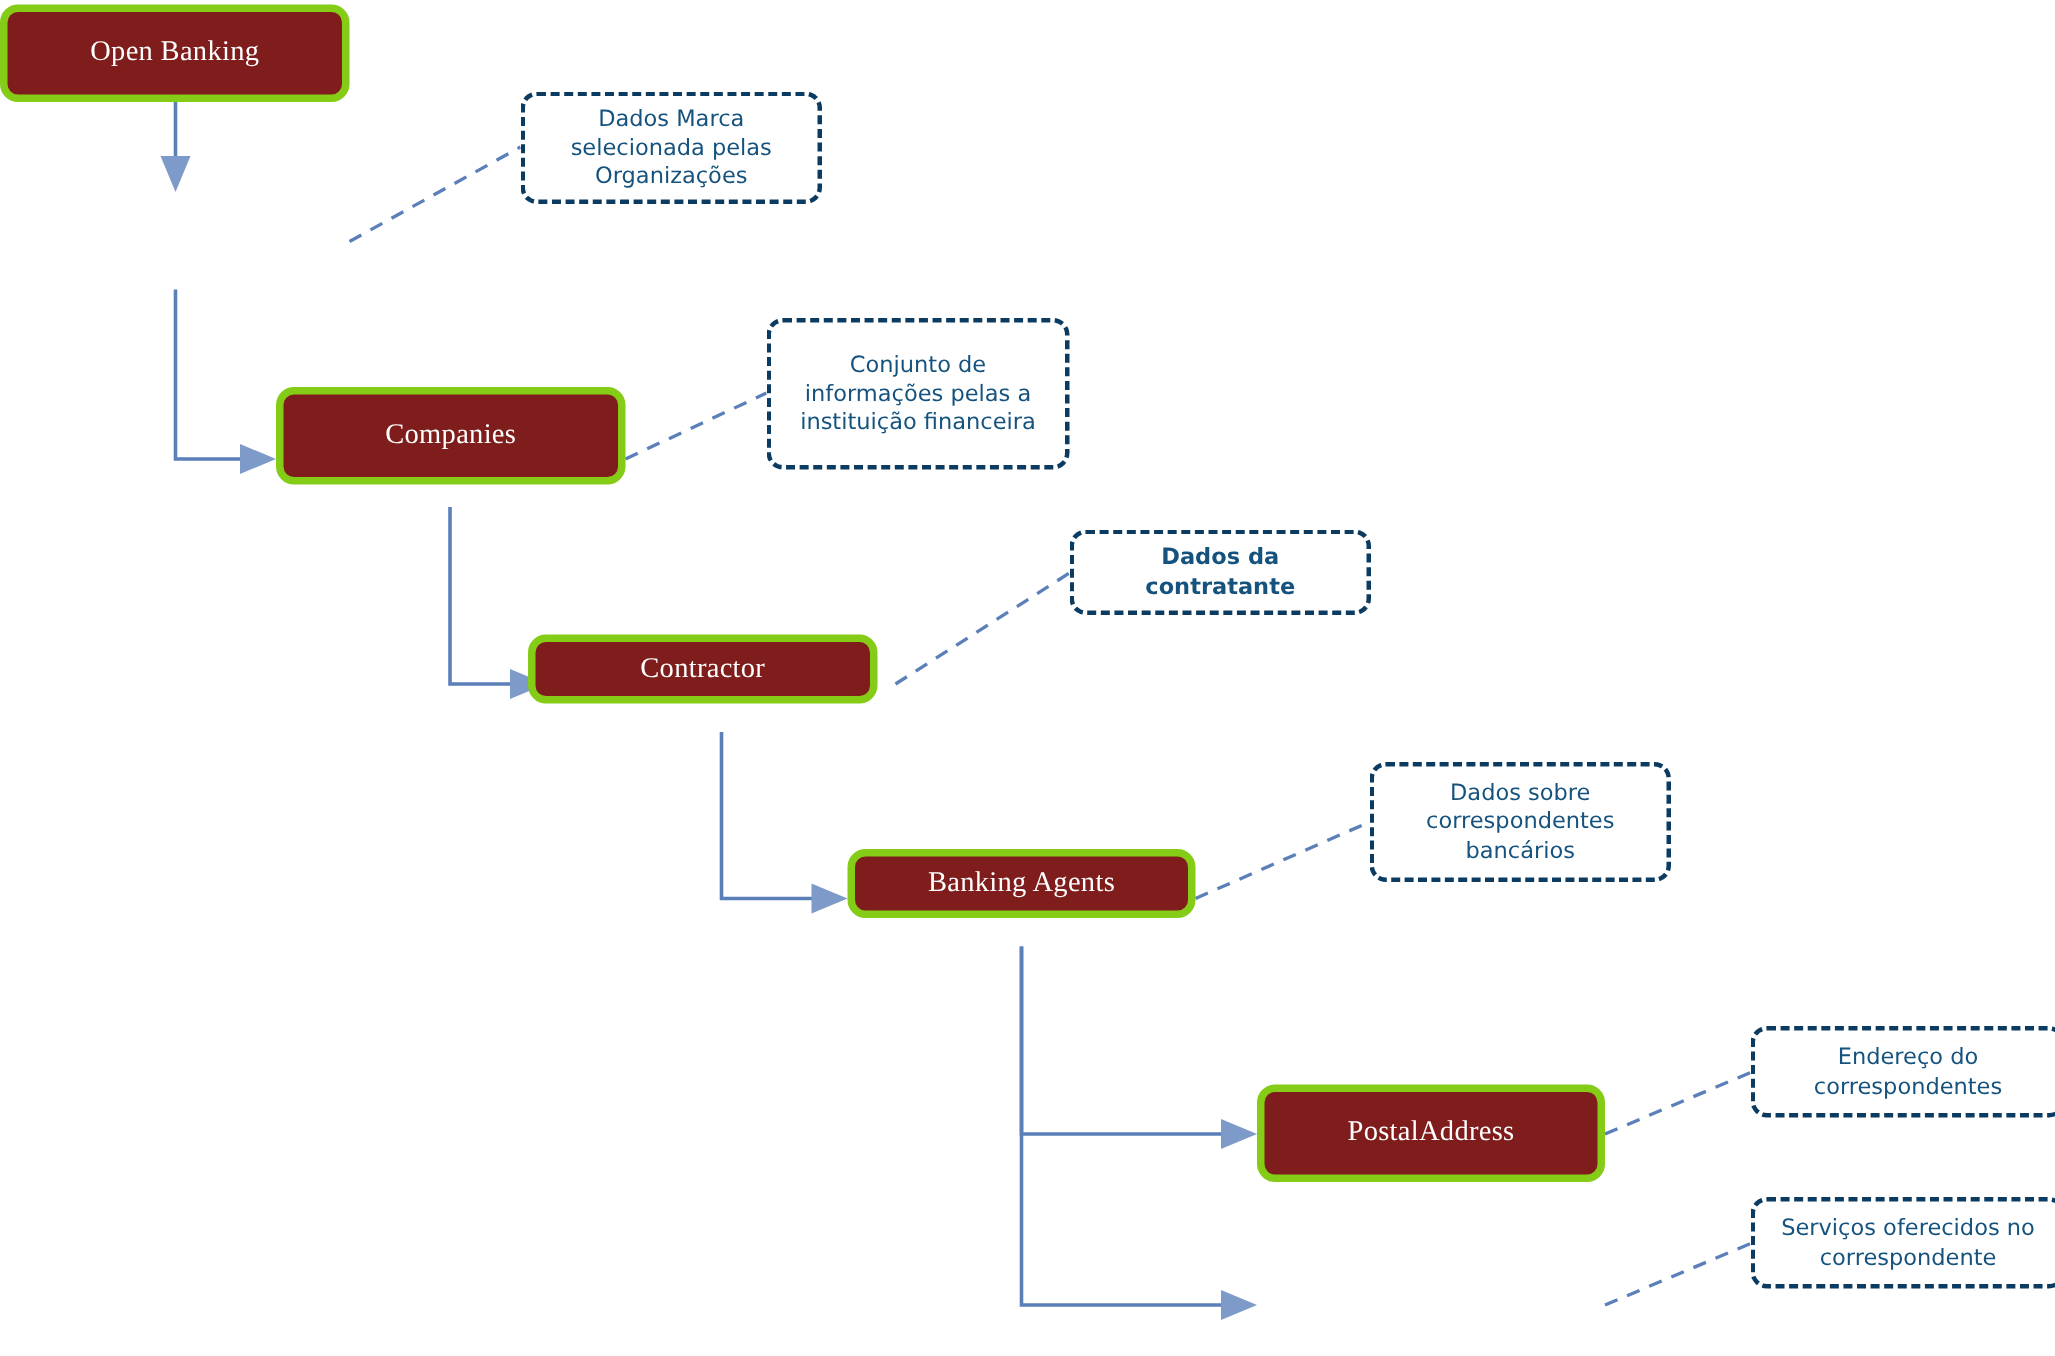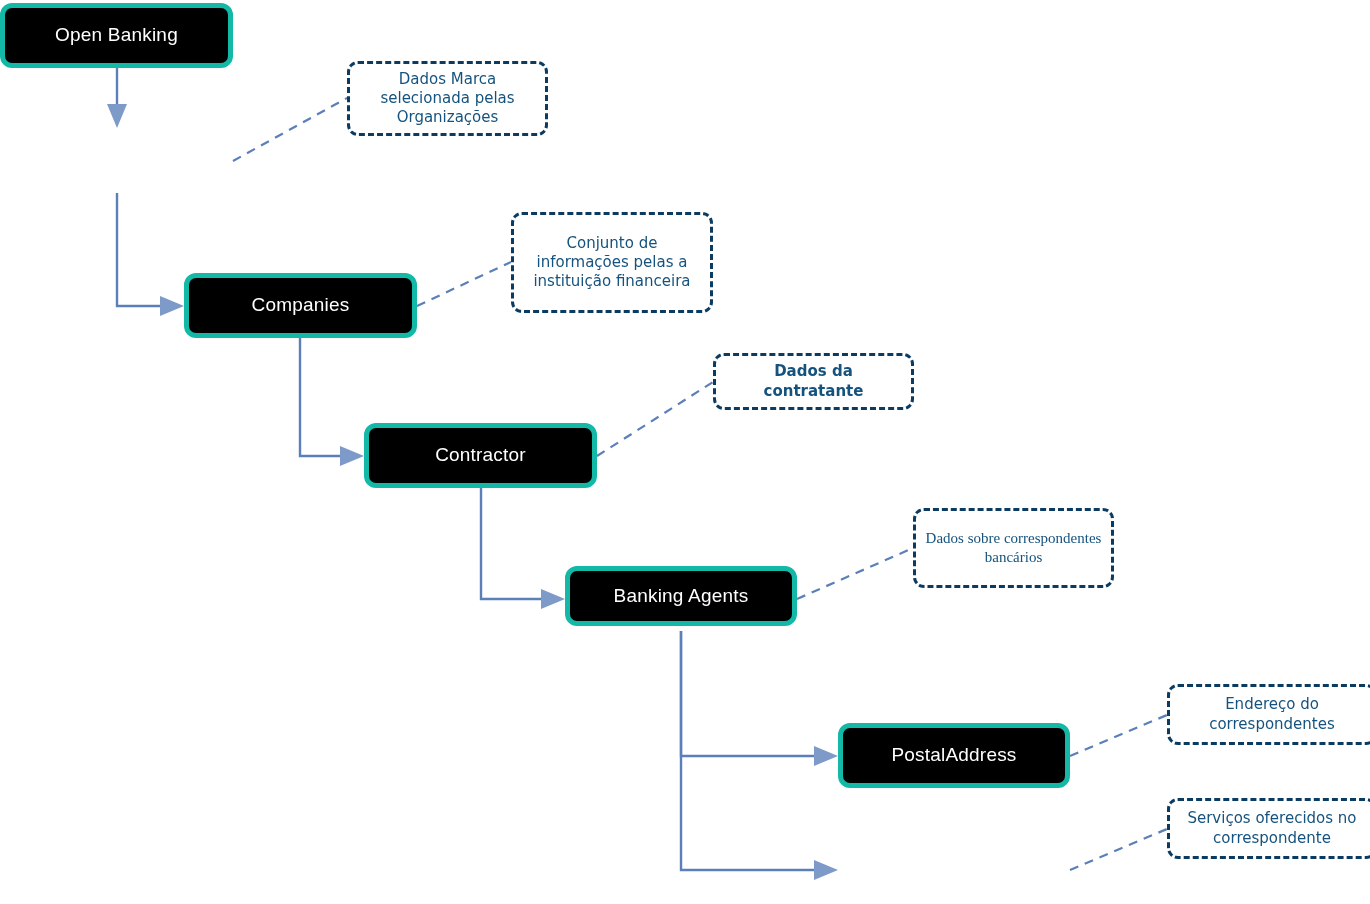--- a/index.html
+++ b/index.html
@@ -14,30 +14,30 @@
     position: relative;
     width: 1370px;
     height: 904px;
     background: #ffffff;
     overflow: hidden;
   }
   
   .node {
     position: absolute;
     box-sizing: border-box;
-    background: #000000;
-    border: 5px solid #14b8a6;
+    background: #7f1d1d;
+    border: 5px solid #84cc16;
     border-radius: 12px;
     color: #ffffff;
     display: flex;
     align-items: center;
     justify-content: center;
     font-size: 19px;
     letter-spacing: 0.2px;
-    font-family: Liberation Sans, sans-serif;
+    font-family: Liberation Serif, serif;
     z-index: 3;
   }
   .node-label {
     display: block;
     text-align: center;
     line-height: 1.1;
   }
   
   .note {
     position: absolute;
@@ -126,50 +126,50 @@
     <path class="dashed-edge" d="M797,599 L913,548"></path>
     <path class="dashed-edge" d="M1070,756 L1167,715"></path>
     <path class="dashed-edge" d="M1070,870 L1167,829"></path>
   </svg>
 
   <div class="node" style="left:0px; top:3px; width:233px; height:65px;">
     <span class="node-label">Open Banking</span>
   </div>
 
 
-  <div class="node" style="left:184px; top:273px; width:233px; height:65px;">
+  <div class="node" style="left:184px; top:258px; width:233px; height:65px;">
     <span class="node-label">Companies</span>
   </div>
 
-  <div class="node" style="left:364px; top:423px; width:233px; height:65px;">
+  <div class="node" style="left:352px; top:423px; width:233px; height:46px;">
     <span class="node-label">Contractor</span>
   </div>
 
-  <div class="node" style="left:565px; top:566px; width:232px; height:60px;">
+  <div class="node" style="left:565px; top:566px; width:232px; height:46px;">
     <span class="node-label">Banking Agents</span>
   </div>
 
   <div class="node" style="left:838px; top:723px; width:232px; height:65px;">
     <span class="node-label">PostalAddress</span>
   </div>
 
 
   <div class="note" style="left:347px; top:61px; width:201px; height:75px;">
     <span class="note-label">Dados Marca selecionada pelas Organizações</span>
   </div>
 
   <div class="note" style="left:511px; top:212px; width:202px; height:101px;">
     <span class="note-label">Conjunto de informações pelas a instituição financeira</span>
   </div>
 
   <div class="note" style="left:713px; top:353px; width:201px; height:57px;font-weight:bold;">
     <span class="note-label">Dados da contratante</span>
   </div>
 
-  <div class="note" style="left:913px; top:508px; width:201px; height:80px;font-family:Liberation Serif, serif;">
+  <div class="note" style="left:913px; top:508px; width:201px; height:80px;">
     <span class="note-label">Dados sobre correspondentes bancários</span>
   </div>
 
   <div class="note" style="left:1167px; top:684px; width:210px; height:61px;">
     <span class="note-label">Endereço do correspondentes</span>
   </div>
 
   <div class="note" style="left:1167px; top:798px; width:210px; height:61px;">
     <span class="note-label">Serviços oferecidos no correspondente</span>
   </div>

